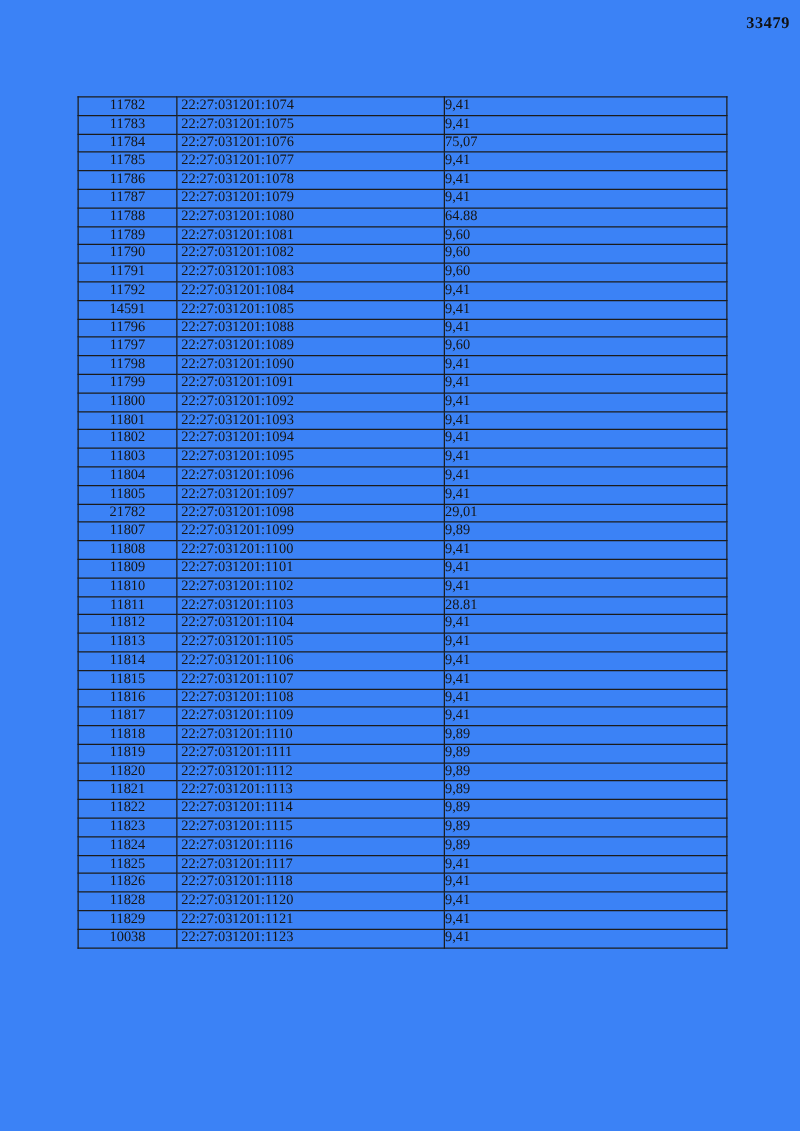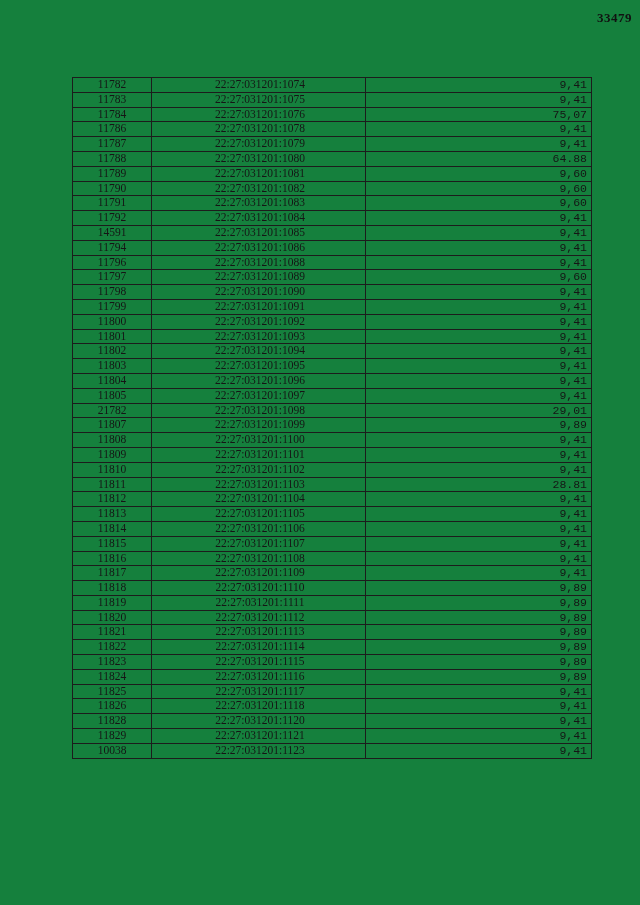--- a/index.html
+++ b/index.html
@@ -4,56 +4,56 @@
 <style>
   html, body {
     margin: 0;
     padding: 0;
     background: #e8e8e8;
   }
   .page {
     position: relative;
     width: 640px;
     height: 905px;
-    background: #15803d;
+    background: #3b82f6;
     font-family: "Liberation Serif", serif;
     color: #111;
     overflow: hidden;
     box-sizing: border-box;
   }
   .page-number {
     position: absolute;
     top: 10px;
     right: 8px;
     font-size: 13px;
     font-weight: bold;
     letter-spacing: 0.5px;
     color: #111;
   }
   .data-table {
     position: absolute;
-    left: 72px;
+    left: 62px;
     top: 77px;
     width: 509px;
     border-collapse: collapse;
     table-layout: fixed;
   }
   .data-table td {
     border: 1px solid #1c1c1c;
     height: 13.8px;
     padding: 0;
     font-size: 11.5px;
     line-height: 13.8px;
     white-space: nowrap;
     overflow: hidden;
     color: #151515;
   }
   .col-id   { width: 78px;  text-align: center; }
-  .col-ts   { width: 210px; text-align: center; padding-left: 3px !important; }
-  .col-val  { width: 221px; text-align: right; padding-right: 4px !important; font-family: Liberation Mono, monospace; }
+  .col-ts   { width: 210px; text-align: left; padding-left: 3px !important; }
+  .col-val  { width: 221px; padding-right: 4px !important; }
 </style>
 </head>
 <body>
 
 <div class="page">
   <div class="page-number">33479</div>
 
   <table class="data-table">
     <tbody id="table-body">
   <tr>
@@ -67,20 +67,25 @@
     <td class="col-ts">22:27:031201:1075</td>
     <td class="col-val">9,41</td>
   </tr>
 
   <tr>
     <td class="col-id">11784</td>
     <td class="col-ts">22:27:031201:1076</td>
     <td class="col-val">75,07</td>
   </tr>
 
+  <tr>
+    <td class="col-id">11785</td>
+    <td class="col-ts">22:27:031201:1077</td>
+    <td class="col-val">9,41</td>
+  </tr>
 
   <tr>
     <td class="col-id">11786</td>
     <td class="col-ts">22:27:031201:1078</td>
     <td class="col-val">9,41</td>
   </tr>
 
   <tr>
     <td class="col-id">11787</td>
     <td class="col-ts">22:27:031201:1079</td>
@@ -116,25 +121,20 @@
     <td class="col-ts">22:27:031201:1084</td>
     <td class="col-val">9,41</td>
   </tr>
 
   <tr>
     <td class="col-id">14591</td>
     <td class="col-ts">22:27:031201:1085</td>
     <td class="col-val">9,41</td>
   </tr>
 
-  <tr>
-    <td class="col-id">11794</td>
-    <td class="col-ts">22:27:031201:1086</td>
-    <td class="col-val">9,41</td>
-  </tr>
 
 
   <tr>
     <td class="col-id">11796</td>
     <td class="col-ts">22:27:031201:1088</td>
     <td class="col-val">9,41</td>
   </tr>
 
   <tr>
     <td class="col-id">11797</td>

